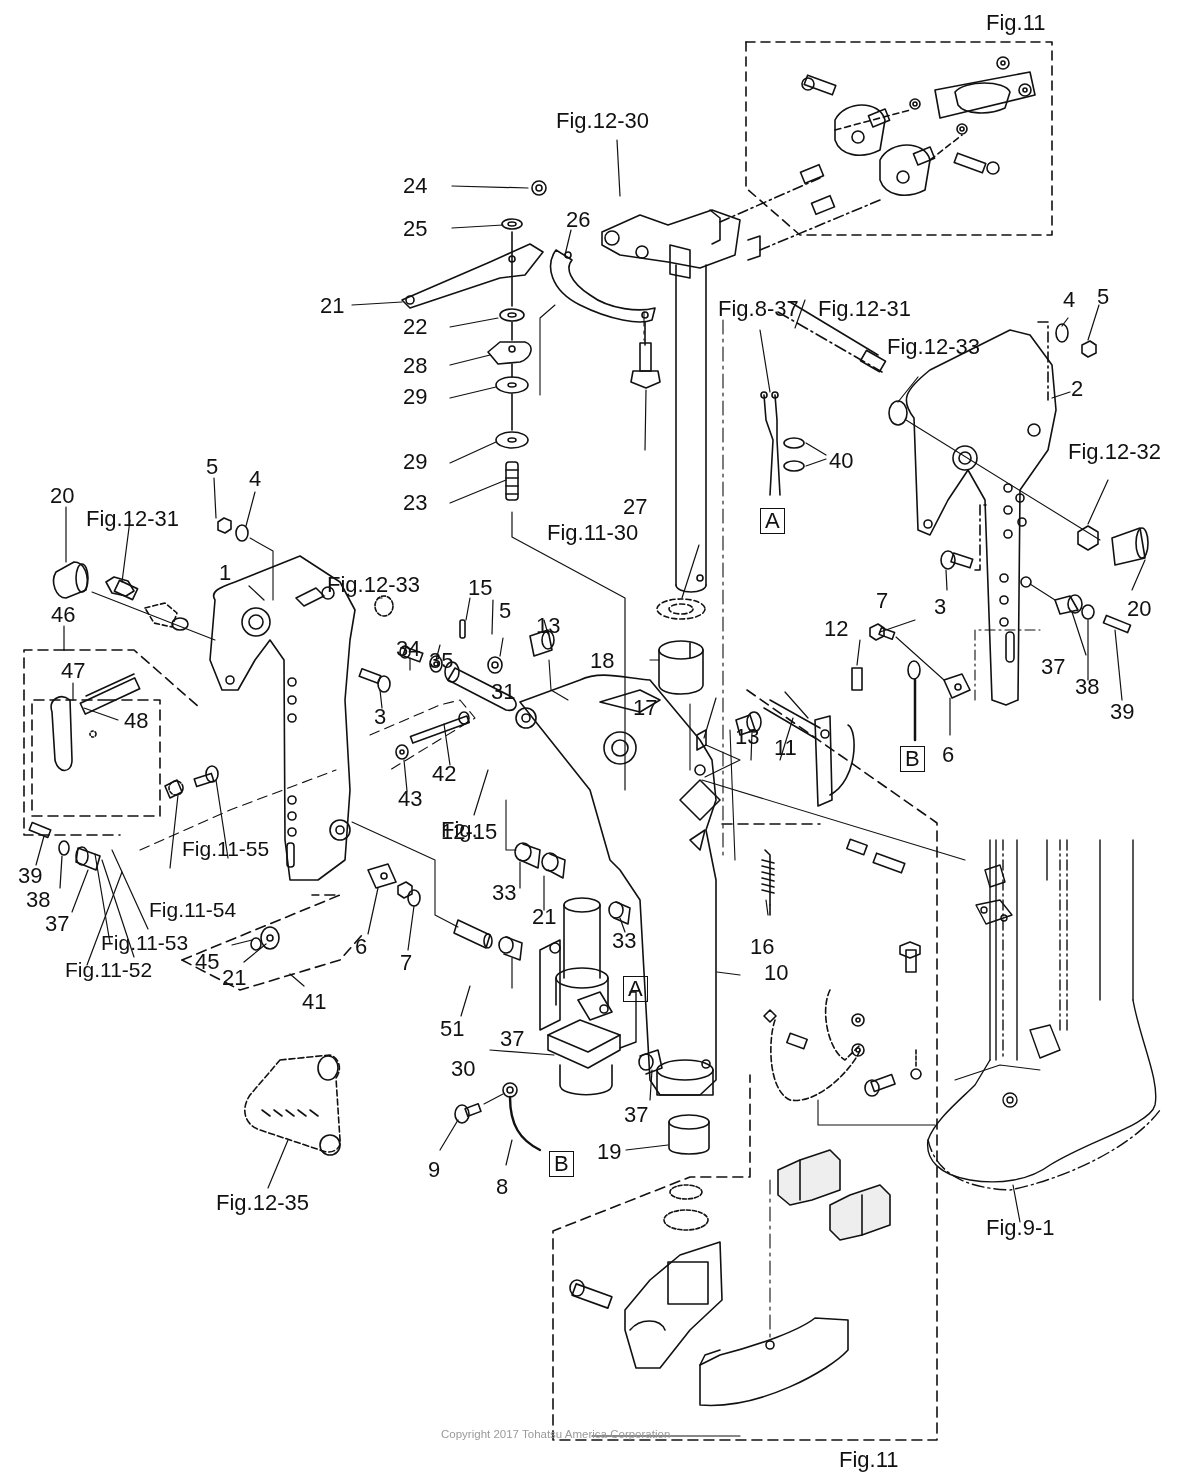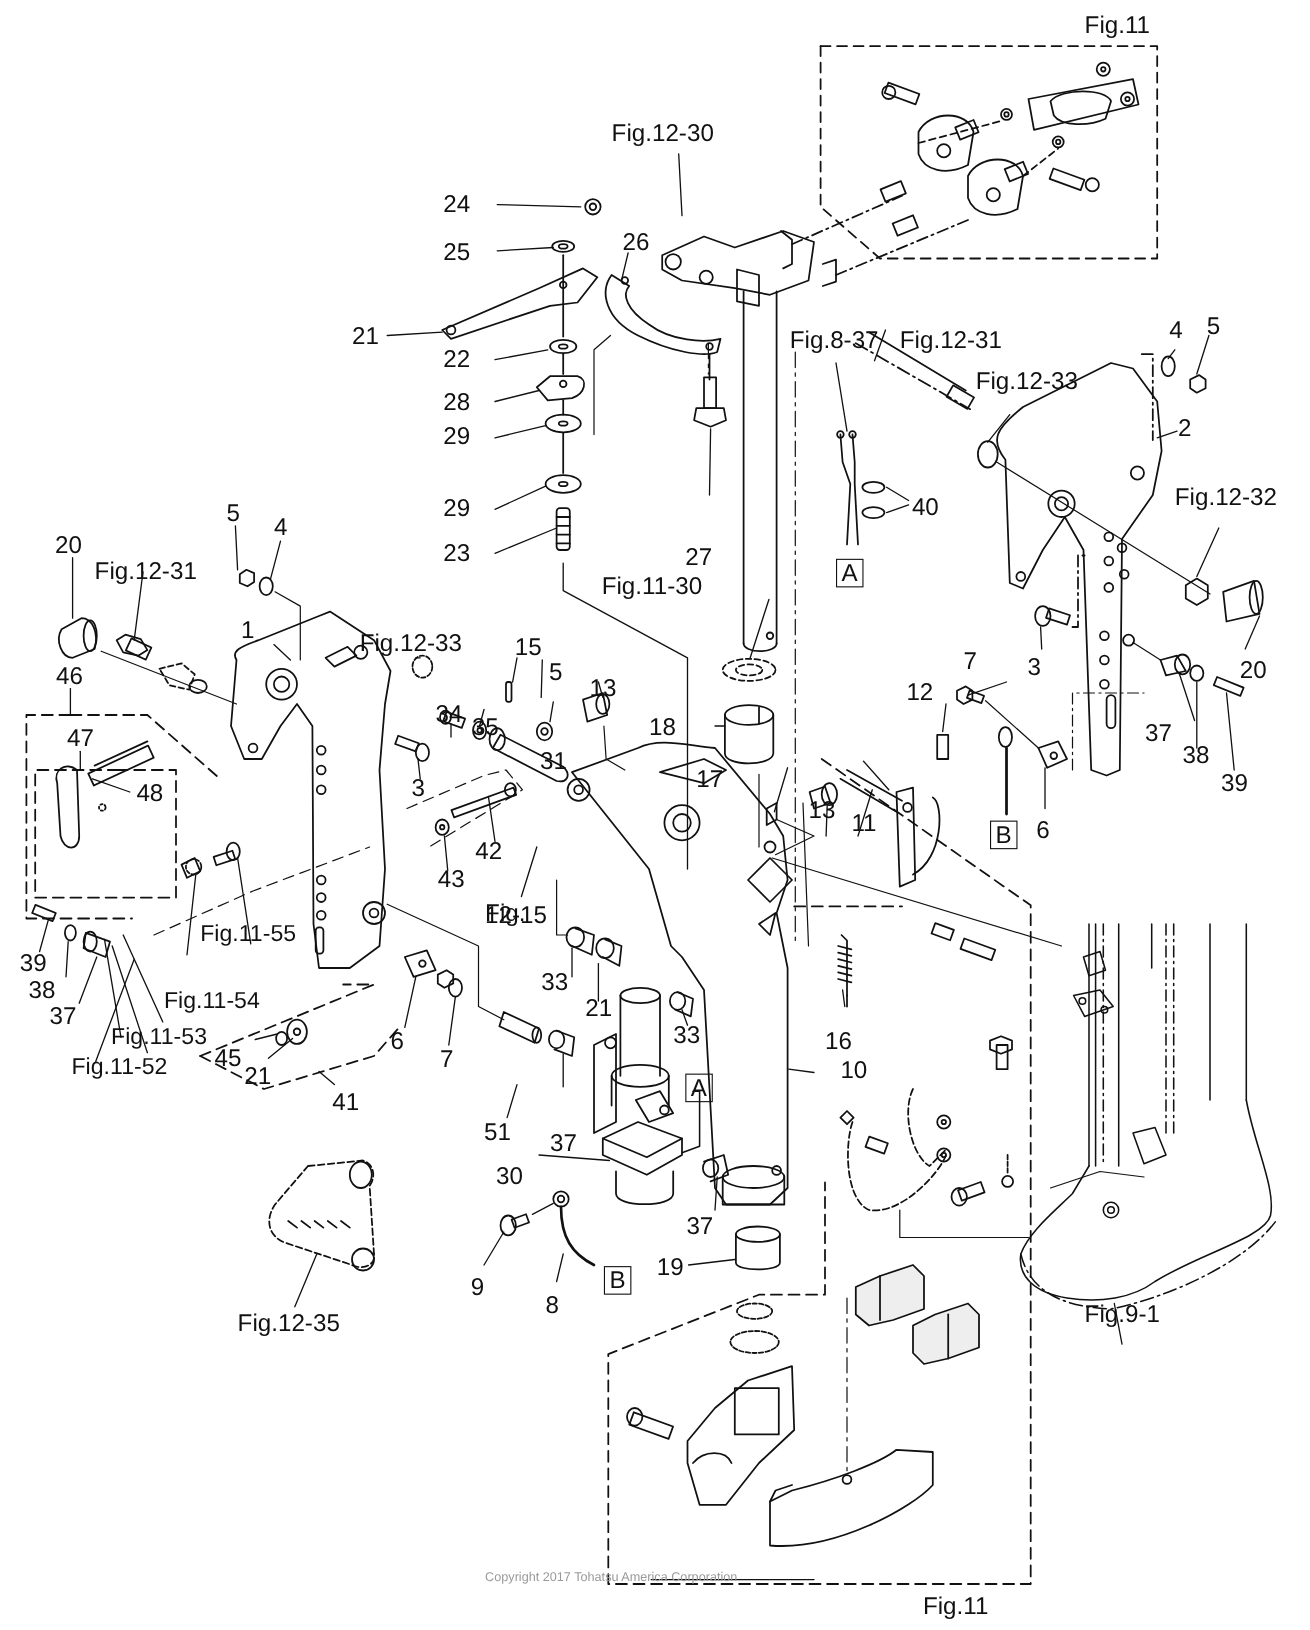--- a/index.html
+++ b/index.html
@@ -622,16 +622,16 @@
 <div class="lbl" style="left:500px;top:1028px;">37</div>
 <div class="lbl boxed" style="left:623px;top:976px;">A</div>
 <div class="lbl" style="left:451px;top:1058px;">30</div>
 <div class="lbl" style="left:624px;top:1104px;">37</div>
 <div class="lbl" style="left:597px;top:1141px;">19</div>
 <div class="lbl" style="left:428px;top:1159px;">9</div>
 <div class="lbl" style="left:496px;top:1176px;">8</div>
 <div class="lbl boxed" style="left:549px;top:1151px;">B</div>
 
 <div class="lbl" style="left:216px;top:1192px;">Fig.12-35</div>
-<div class="lbl" style="left:986px;top:1184px;text-align:right;">Fig.9-1</div>
+<div class="lbl" style="left:986px;top:1217px;text-align:right;">Fig.9-1</div>
 <div class="lbl" style="left:839px;top:1449px;">Fig.11</div>
 
 <div class="copyright">Copyright 2017 Tohatsu America Corporation</div>
 
 </body></html>

